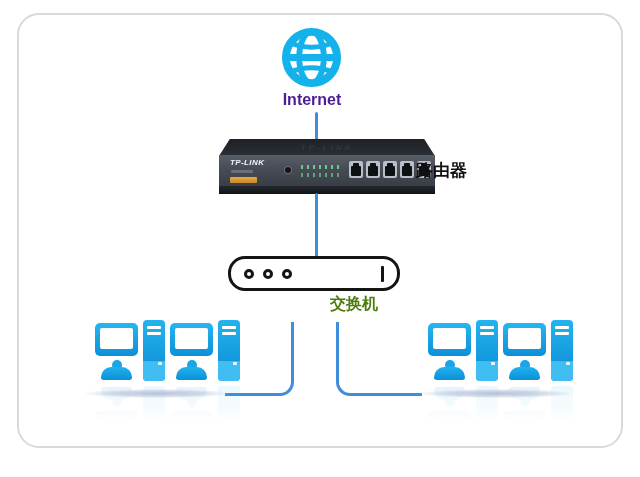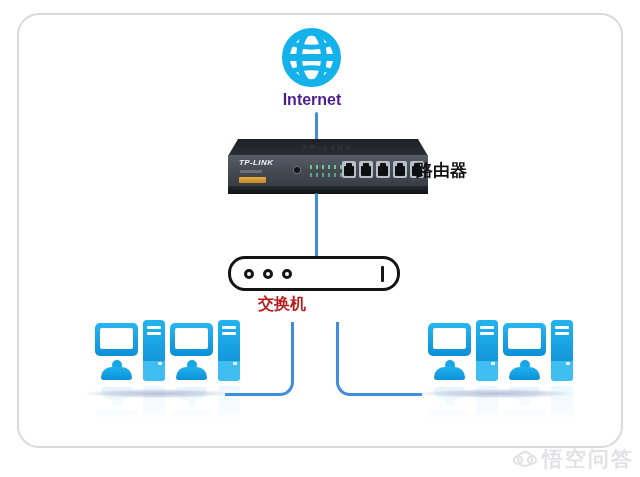--- a/index.html
+++ b/index.html
@@ -30,21 +30,21 @@
     border-right:3px solid #3f8edb;border-bottom:3px solid #3f8edb;
     border-bottom-right-radius:14px;z-index:1;
   }
   #line-switch-right{
     left:336px;top:322px;width:86px;height:74px;
     border-left:3px solid #3f8edb;border-bottom:3px solid #3f8edb;
     border-bottom-left-radius:14px;z-index:1;
   }
 
   
-  #router{left:228px;top:139px;width:200px;height:55px;}
+  #router{left:219px;top:139px;width:216px;height:55px;}
   #router-top{position:absolute;left:0;top:0;width:100%;height:17px;
     background:linear-gradient(180deg,#1e2126,#2b2f36);
     clip-path:polygon(5% 0,95% 0,100% 100%,0 100%);
     display:flex;align-items:center;justify-content:center;}
   #router-top-emboss{font-size:8px;font-weight:700;letter-spacing:3px;
     color:rgba(255,255,255,0.07);font-style:italic;}
   #router-front{position:absolute;left:0;top:16px;width:100%;height:32px;
     background:linear-gradient(180deg,#585e68 0%,#464b54 45%,#383d45 100%);
     border-radius:1px;}
   #router-brand{position:absolute;left:11px;top:3px;font-size:8px;font-weight:700;
@@ -70,22 +70,22 @@
   #router-label{left:416px;top:159px;font-size:17px;font-weight:700;color:#111;}
 
   
   #switch{left:228px;top:256px;width:172px;height:35px;box-sizing:border-box;
     background:#fff;border:3px solid #141414;border-radius:17px;
     display:flex;align-items:center;padding:0 13px;gap:9px;}
   .switch-dot{width:10px;height:10px;border:3px solid #141414;border-radius:50%;
     box-sizing:border-box;background:#fff;}
   #switch-spacer{flex:1;}
   #switch-bar{width:3px;height:16px;background:#141414;border-radius:1px;}
-  #switch-label{left:258px;top:294px;width:120px;text-align:left;
-    font-size:16px;font-weight:700;color:#b91c1c;}
+  #switch-label{left:258px;top:294px;width:120px;text-align:right;
+    font-size:16px;font-weight:700;color:#4d7c0f;}
 
   
   .pc{width:70px;height:63px;z-index:2;}
   .pc .monitor{position:absolute;left:0;top:3px;width:43px;height:33px;
     border-radius:5px;background:linear-gradient(180deg,#27b6f0,#0d8fd7);}
   .pc .screen{position:absolute;left:5px;top:5px;right:5px;bottom:7px;
     background:#fff;border-radius:2px;}
   .pc .head{position:absolute;left:17px;top:40px;width:10px;height:10px;
     border-radius:50%;background:#17a7e6;box-shadow:0 0 0 2px #fff;}
   .pc .shoulders{position:absolute;left:6px;top:47px;width:31px;height:13px;
@@ -275,25 +275,14 @@
     <div class="tower">
         <div class="stripe1"></div>
         <div class="stripe2"></div>
         <div class="tower-lower"></div>
       </div>
   </div>
 
   <div class="abs floor-shadow" id="shadow-left"></div>
   <div class="abs floor-shadow" id="shadow-right"></div>
 
-  <div class="abs" id="watermark">
-    <svg width="26" height="20" viewBox="0 0 26 20" aria-hidden="true">
-      <g fill="none" stroke="#e2e2e5" stroke-width="2">
-        <circle cx="6" cy="11" r="4"></circle>
-        <circle cx="20" cy="11" r="4"></circle>
-        <circle cx="13" cy="10" r="7"></circle>
-        <path d="M9 5 Q13 1 17 5"></path>
-      </g>
-    </svg>
-    <span id="watermark-text">悟空问答</span>
-  </div>
 
 </div>
 
 </body></html>

